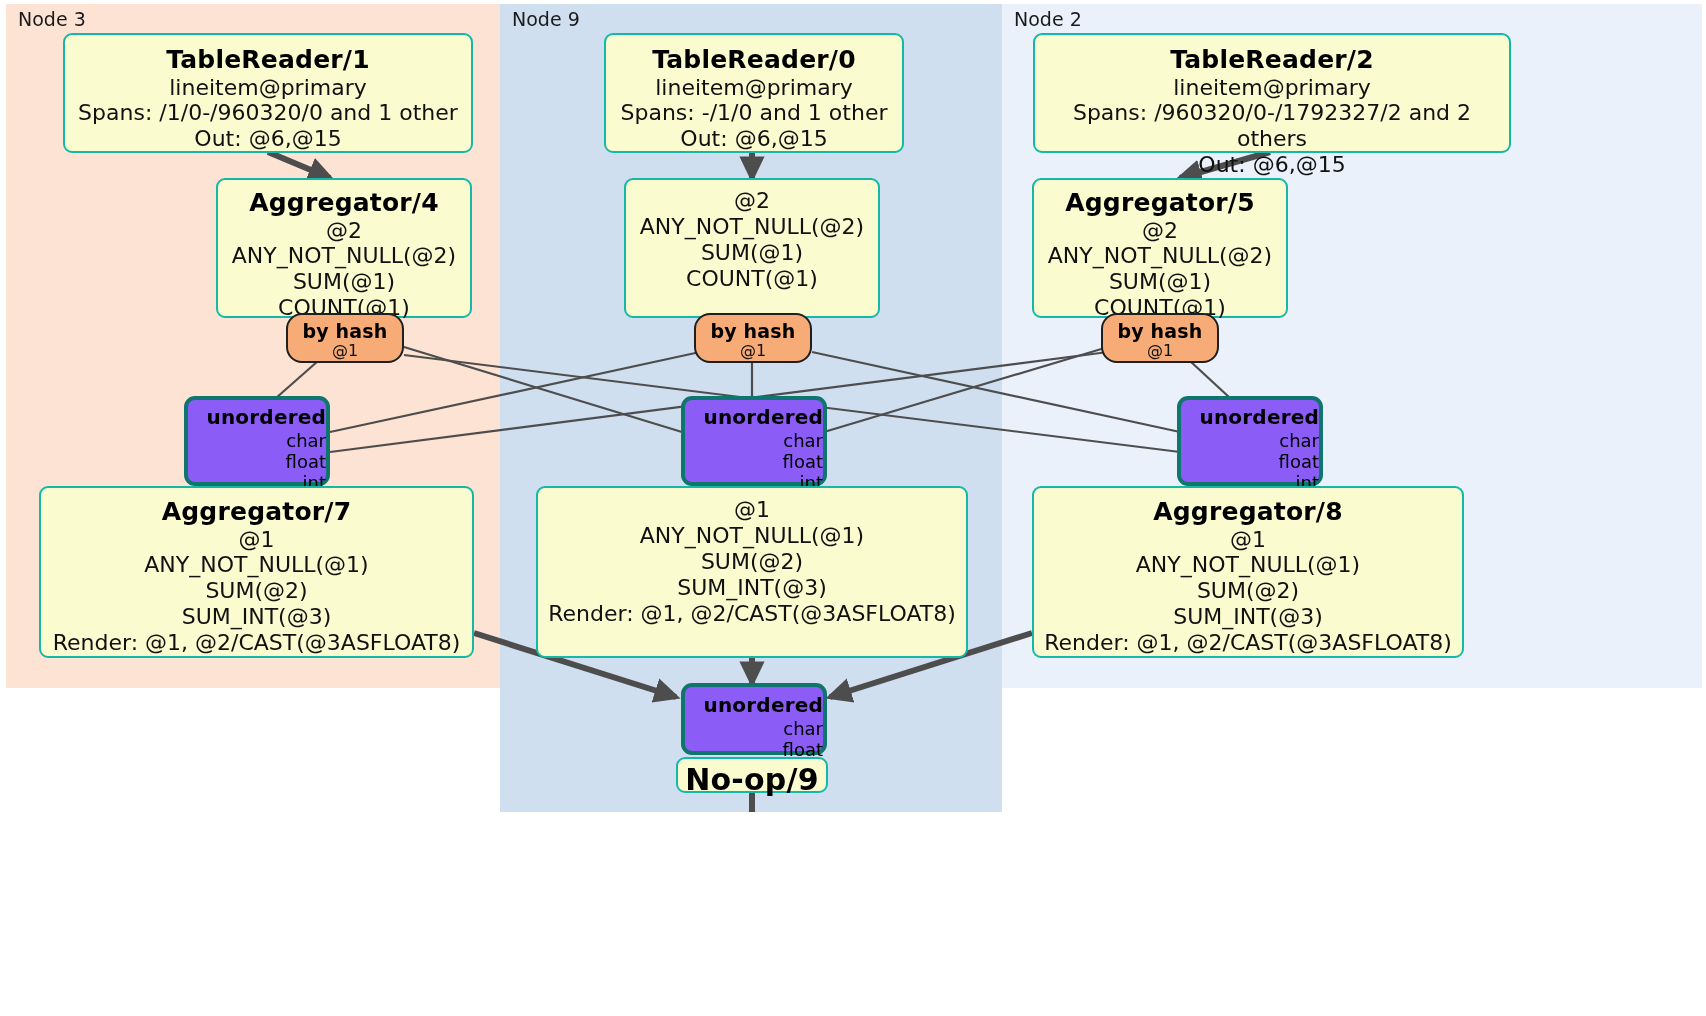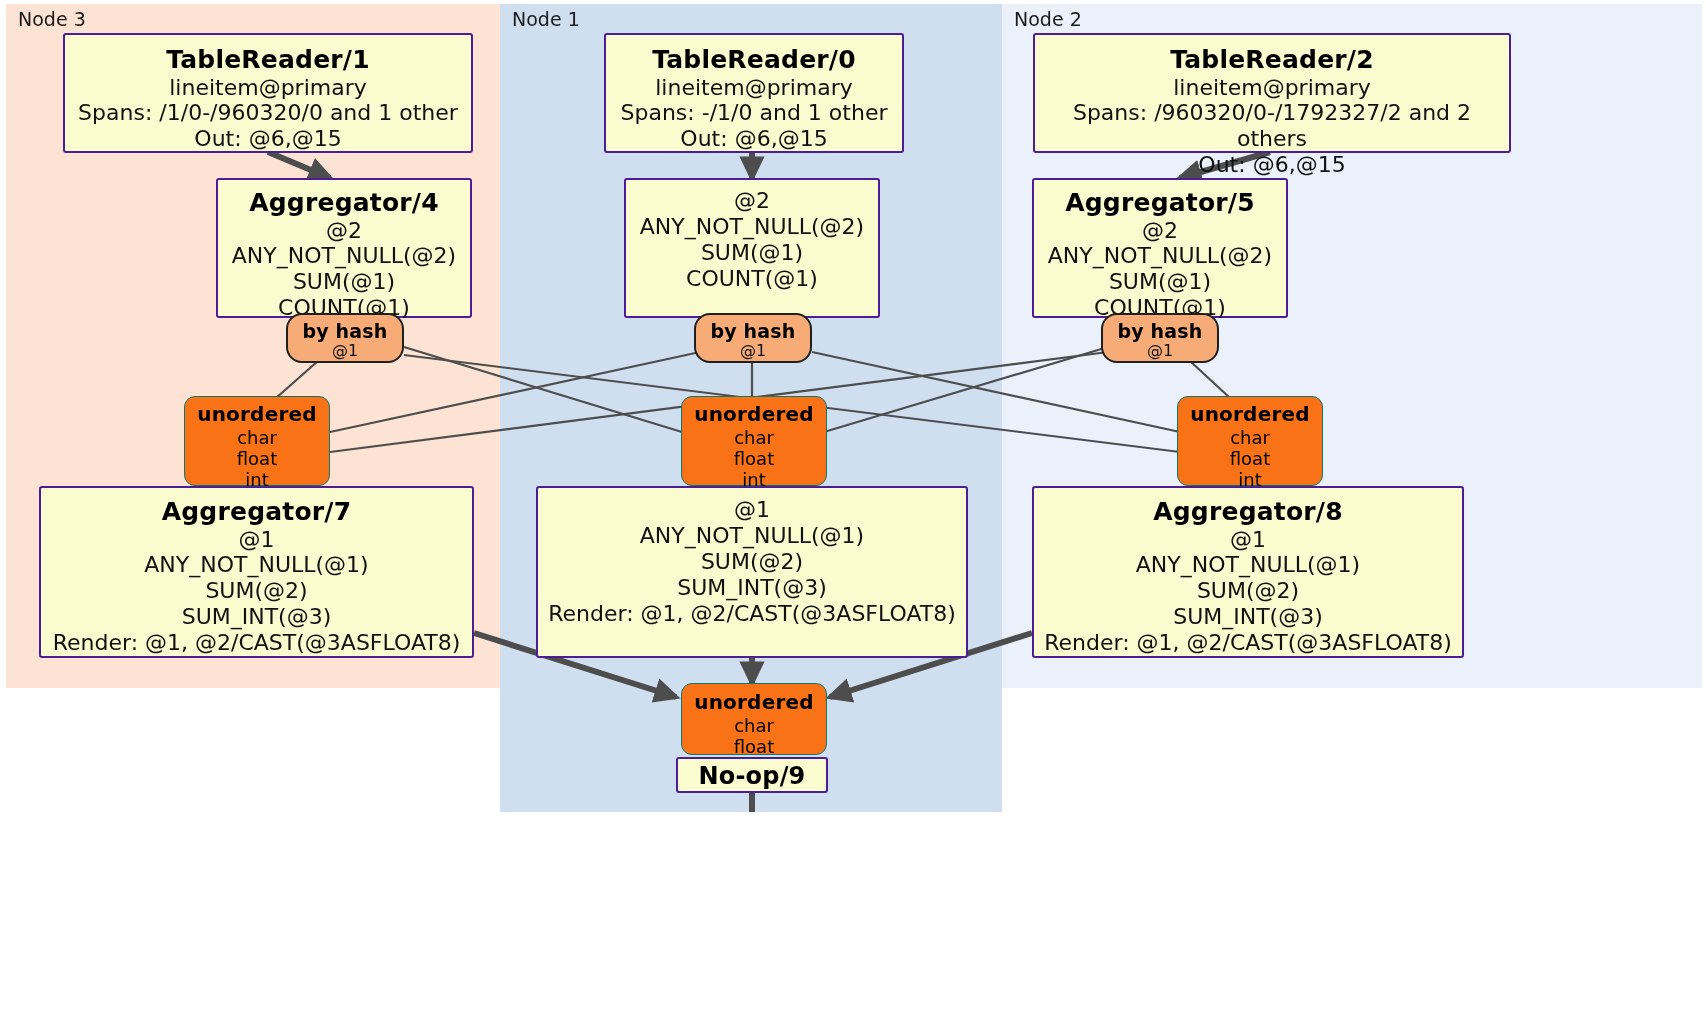--- a/index.html
+++ b/index.html
@@ -2,50 +2,50 @@
 <html><head>
 <meta charset="utf-8">
 <style>
   html,body{margin:0;padding:0;background:#ffffff;}
   body{font-family:"DejaVu Sans","Liberation Sans",sans-serif;}
   #stage{position:relative;width:1706px;height:812px;background:#ffffff;overflow:hidden;}
 
   .panel{position:absolute;}
   .panel-label{position:absolute;font-size:19px;color:#1a1a1a;}
 
-  .node{position:absolute;box-sizing:border-box;border:2px solid #4c1d95;
-        border-radius:3px;text-align:center;line-height:1.18;}
+  .node{position:absolute;box-sizing:border-box;border:2px solid #14b8a6;
+        border-radius:9px;text-align:center;line-height:1.18;}
   .node .title{font-weight:bold;font-size:25px;color:#000;letter-spacing:.2px;}
   .node .ln{font-size:22px;color:#111;}
 
   .proc{background:#fbfbd0;}
   .router{background:#f7ac77;border:2px solid #1f1f1f;border-radius:16px;}
   .router .title{font-size:19px;font-weight:bold;}
   .router .ln{font-size:16px;}
-  .sync{background:#f97316;border:1px solid #0f766e;border-radius:11px;}
+  .sync{background:#8b5cf6;border:4px solid #0f766e;border-radius:11px;text-align:right;}
   .sync .title{font-size:20px;font-weight:bold;color:#000;}
   .sync .ln{font-size:18px;color:#000;}
-  .small .title{font-size:24px;}
+  .small .title{font-size:30px;}
 
   svg.wires{position:absolute;left:0;top:0;width:1706px;height:1016px;
             pointer-events:none;overflow:visible;}
   .thin{stroke:#4d4d4d;stroke-width:2.2;fill:none;}
   .thick{stroke:#4d4d4d;stroke-width:6;fill:none;}
 </style>
 </head>
 <body>
 
 <div id="stage">
 
   <div class="panel" style="left:6px;top:4px;width:494px;height:684px;background:#fde3d4;"></div>
   <div class="panel" style="left:500px;top:4px;width:502px;height:922px;background:#cfdff0;"></div>
   <div class="panel" style="left:1002px;top:4px;width:700px;height:684px;background:#eaf1fb;"></div>
 
   <div class="panel-label" style="left:18px;top:8px;">Node 3</div>
-  <div class="panel-label" style="left:512px;top:8px;">Node 1</div>
+  <div class="panel-label" style="left:512px;top:8px;">Node 9</div>
   <div class="panel-label" style="left:1014px;top:8px;">Node 2</div>
 
   <svg class="wires" viewBox="0 0 1706 1016">
     <defs>
       <marker id="ah" markerWidth="9" markerHeight="9" refX="6.2" refY="4.5" orient="auto" markerUnits="strokeWidth">
         <path d="M0,1 L7,4.5 L0,8 z" fill="#4d4d4d"></path>
       </marker>
       <marker id="ahb" markerWidth="5.2" markerHeight="5.2" refX="3.6" refY="2.6" orient="auto" markerUnits="strokeWidth">
         <path d="M0,0.5 L4.4,2.6 L0,4.7 z" fill="#4d4d4d"></path>
       </marker>

